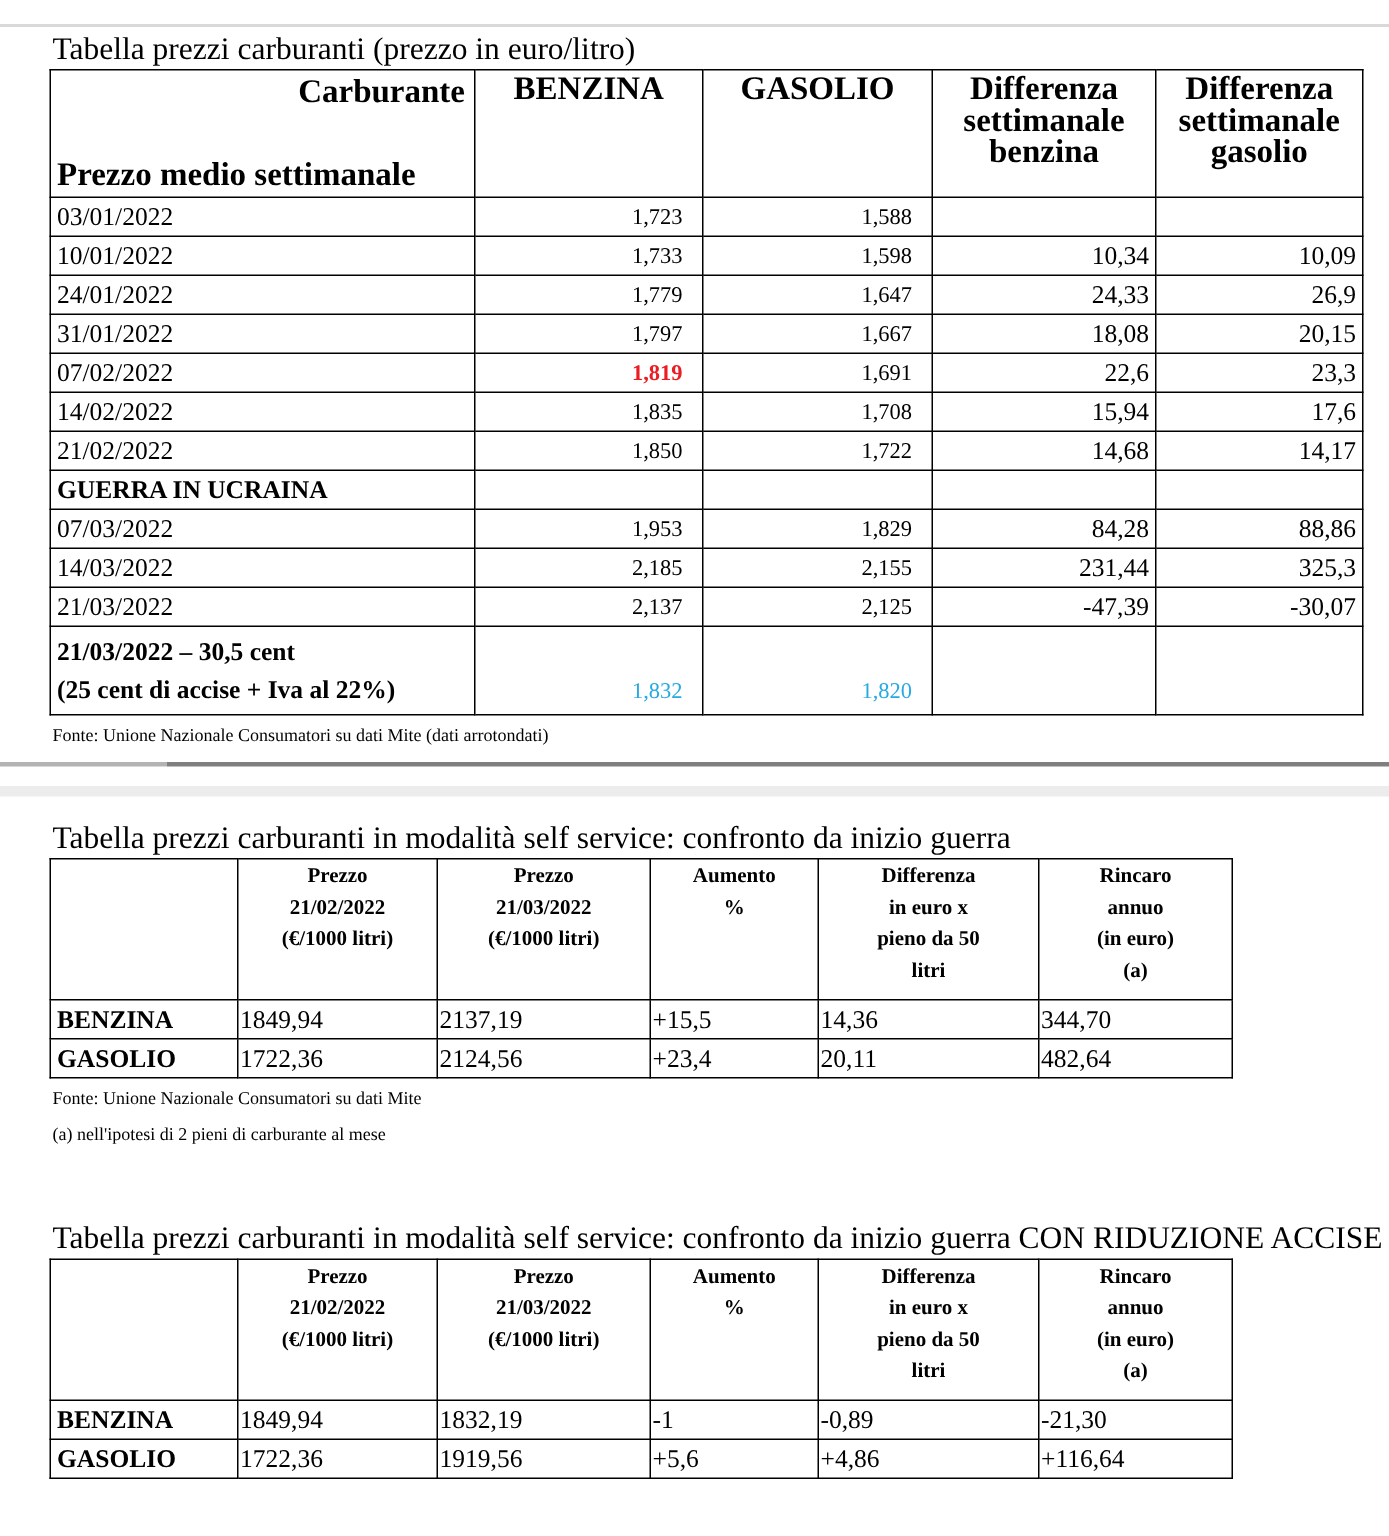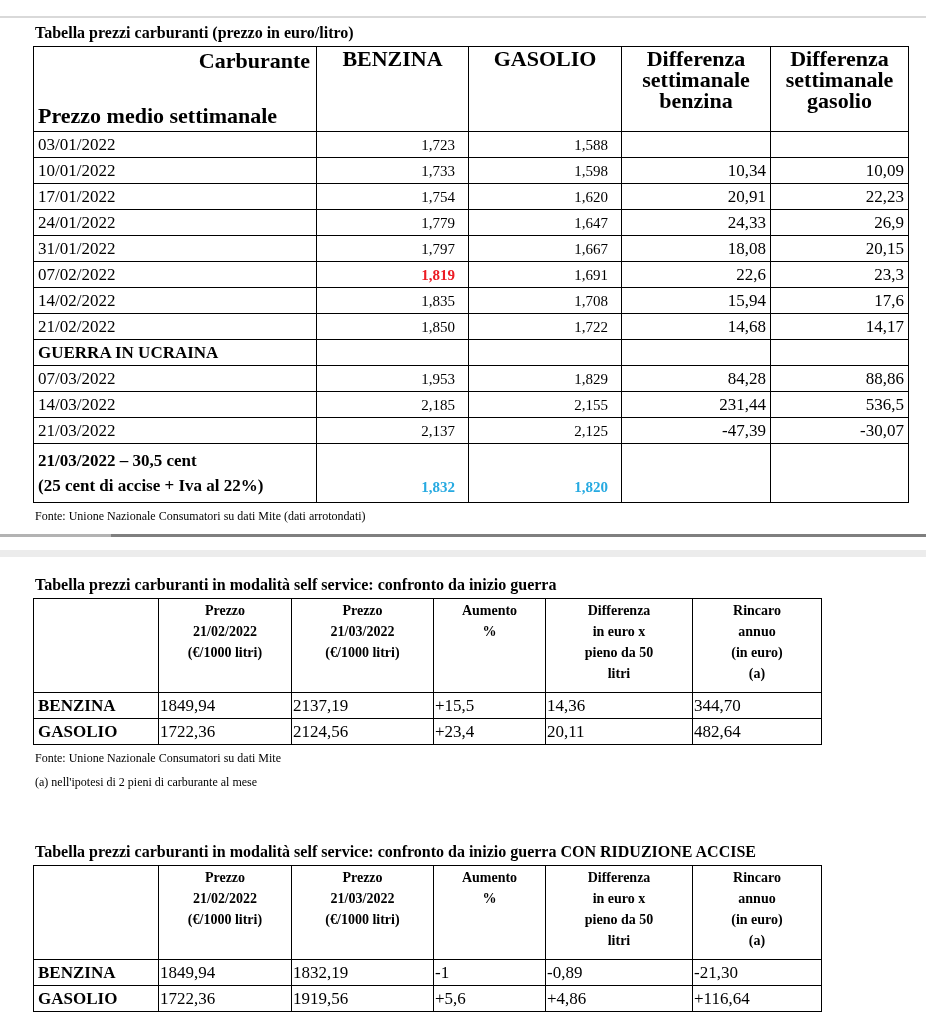--- a/index.html
+++ b/index.html
@@ -5,21 +5,21 @@
   html, body {
     margin: 0; padding: 0;
     width: 926px; height: 1024px;
     background: #ffffff;
     overflow: hidden;
     font-family: "Liberation Serif", serif;
     color: #000;
   }
   .top-rule { margin-top: 16px; height: 2px; background: #d9d9d9; }
   .content { margin-left: 33px; }
-  .tbl-title { font-size: 16px; line-height: 21px; margin: 4px 0 3px 2px; font-weight: bold; }
+  .tbl-title { font-size: 21px; line-height: 21px; margin: 4px 0 3px 2px; }
 
   table { border-collapse: collapse; table-layout: fixed; }
   th, td { border: 1.4px solid #000; overflow: hidden; }
 
   
   .t1 { width: 857px; }
   .t1 th { font-size: 22px; font-weight: bold; vertical-align: top; padding: 1px 2px 2px; }
   .t1 th.c1 { width: 282px; padding: 0; }
   .t1 th.c2 { width: 147px; }
   .t1 th.c3 { width: 148px; }
@@ -31,21 +31,21 @@
   .c1wrap .corner-bottom { text-align: left; padding: 0 0 2px 4px; margin-top: 18px; }
   .t1 tbody td { height: 23px; font-size: 17px; line-height: 22px; }
   .t1 td.lbl { text-align: left; padding-left: 4px; }
   .t1 td.price { text-align: right; padding-right: 13px; font-size: 15px; }
   .t1 td.diff { text-align: right; padding-right: 4px; }
   .t1 tr.tall td { height: 53px; }
   .t1 tr.tall td.lbl div { line-height: 25px; }
   .t1 tr.tall td.price { vertical-align: bottom; padding-bottom: 4px; }
   .b { font-weight: bold; }
   .red { color: var(--red, #ec1c24); font-weight: bold; }
-  .cyan { color: var(--cyan, #27aae1); font-weight: bold; }
+  .cyan { color: var(--cyan, #27aae1); font-weight: normal; }
 
   .fonte, .nota { font-size: 12px; line-height: 21px; margin: 3px 0 0 2px; }
 
   
   .rule-dark { margin-top: 7px; height: 3px; background: linear-gradient(to right, #b3b3b3 0 12%, #7f7f7f 12% 100%); }
   .rule-light { margin-top: 13px; height: 7px; background: #ececec; }
 
   
   .section2 { margin-top: 17px; }
   .section3 { margin-top: 48px; }
@@ -107,27 +107,20 @@
             <td class="diff"></td>
           </tr>
           <tr>
             <td class="lbl">10/01/2022</td>
             <td class="price">1,733</td>
             <td class="price">1,598</td>
             <td class="diff">10,34</td>
             <td class="diff">10,09</td>
           </tr>
           <tr>
-            <td class="lbl">17/01/2022</td>
-            <td class="price">1,754</td>
-            <td class="price">1,620</td>
-            <td class="diff">20,91</td>
-            <td class="diff">22,23</td>
-          </tr>
-          <tr>
             <td class="lbl">24/01/2022</td>
             <td class="price">1,779</td>
             <td class="price">1,647</td>
             <td class="diff">24,33</td>
             <td class="diff">26,9</td>
           </tr>
           <tr>
             <td class="lbl">31/01/2022</td>
             <td class="price">1,797</td>
             <td class="price">1,667</td>
@@ -167,21 +160,21 @@
             <td class="price">1,953</td>
             <td class="price">1,829</td>
             <td class="diff">84,28</td>
             <td class="diff">88,86</td>
           </tr>
           <tr>
             <td class="lbl">14/03/2022</td>
             <td class="price">2,185</td>
             <td class="price">2,155</td>
             <td class="diff">231,44</td>
-            <td class="diff">536,5</td>
+            <td class="diff">325,3</td>
           </tr>
           <tr>
             <td class="lbl">21/03/2022</td>
             <td class="price">2,137</td>
             <td class="price">2,125</td>
             <td class="diff">-47,39</td>
             <td class="diff">-30,07</td>
           </tr>
           <tr class="tall">
             <td class="lbl b">

